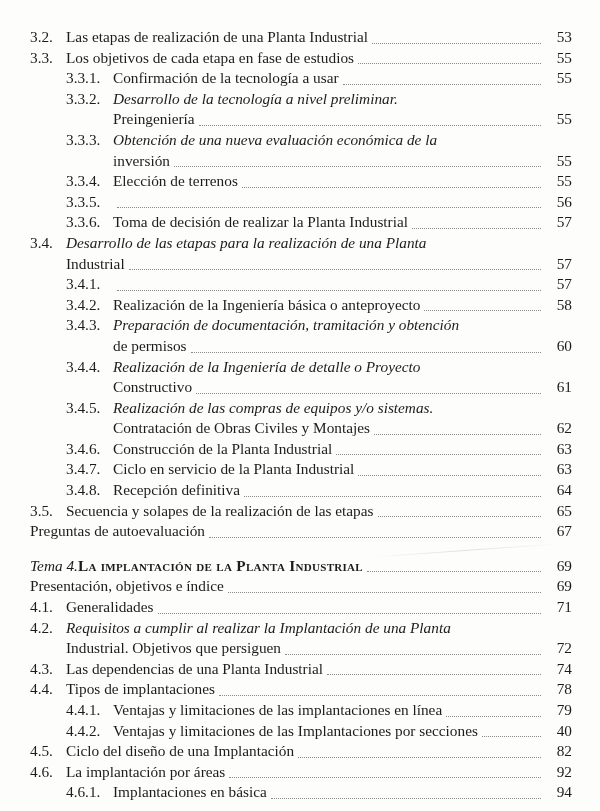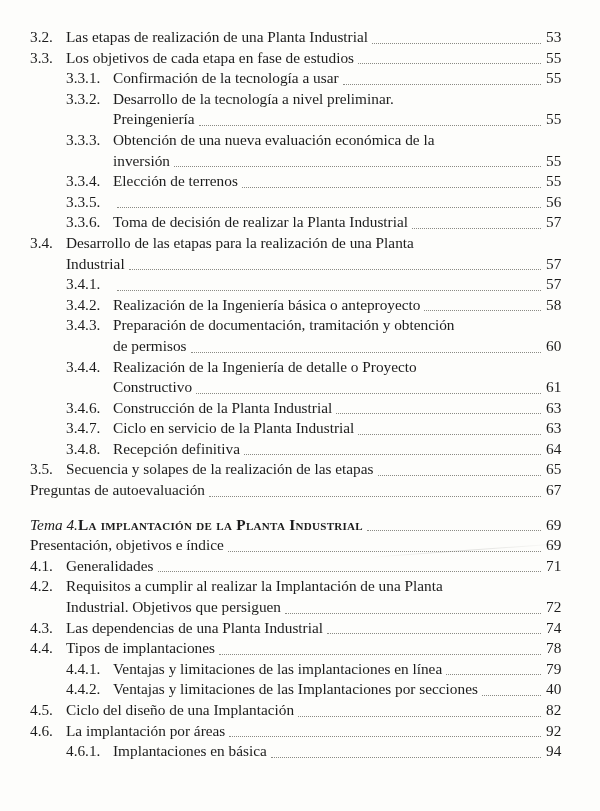--- a/index.html
+++ b/index.html
@@ -34,38 +34,40 @@
   }
   .level-0 > .num { width: 36px; }
   .level-1 { padding-left: 36px; }
   .level-1 > .num { width: 47px; }
   .body {
     flex: 1;
     min-width: 0;
   }
   .line {
     white-space: nowrap;
+    font-style: italic;
   }
   .lastline {
     display: flex;
     align-items: baseline;
   }
   .text {
     white-space: nowrap;
   }
   .leader {
     flex: 1;
     min-width: 8px;
     border-bottom: 1.5px dotted #8a8a84;
     align-self: flex-end;
     margin: 0 5px 4px 4px;
   }
   .pagenum {
     flex-shrink: 0;
     width: 26px;
+    text-align: right;
     white-space: nowrap;
   }
   .tema-num {
     font-style: italic;
     white-space: nowrap;
   }
   .smallcaps {
     font-variant: small-caps;
     font-weight: 700;
     letter-spacing: 0.3px;
@@ -214,20 +216,31 @@
         <div class="body">
           <div class="line">Realización de la Ingeniería de detalle o Proyecto</div>
           <div class="lastline">
             <span class="text">Constructivo</span>
             <span class="leader"></span>
             <span class="pagenum">61</span>
           </div>
         </div>
       </div>
       <div class="entry level-1">
+        <span class="num">3.4.5.</span>
+        <div class="body">
+          <div class="line">Realización de las compras de equipos y/o sistemas.</div>
+          <div class="lastline">
+            <span class="text">Contratación de Obras Civiles y Montajes</span>
+            <span class="leader"></span>
+            <span class="pagenum">62</span>
+          </div>
+        </div>
+      </div>
+      <div class="entry level-1">
         <span class="num">3.4.6.</span>
         <div class="body">
           <div class="lastline">
             <span class="text">Construcción de la Planta Industrial</span>
             <span class="leader"></span>
             <span class="pagenum">63</span>
           </div>
         </div>
       </div>
       <div class="entry level-1">

